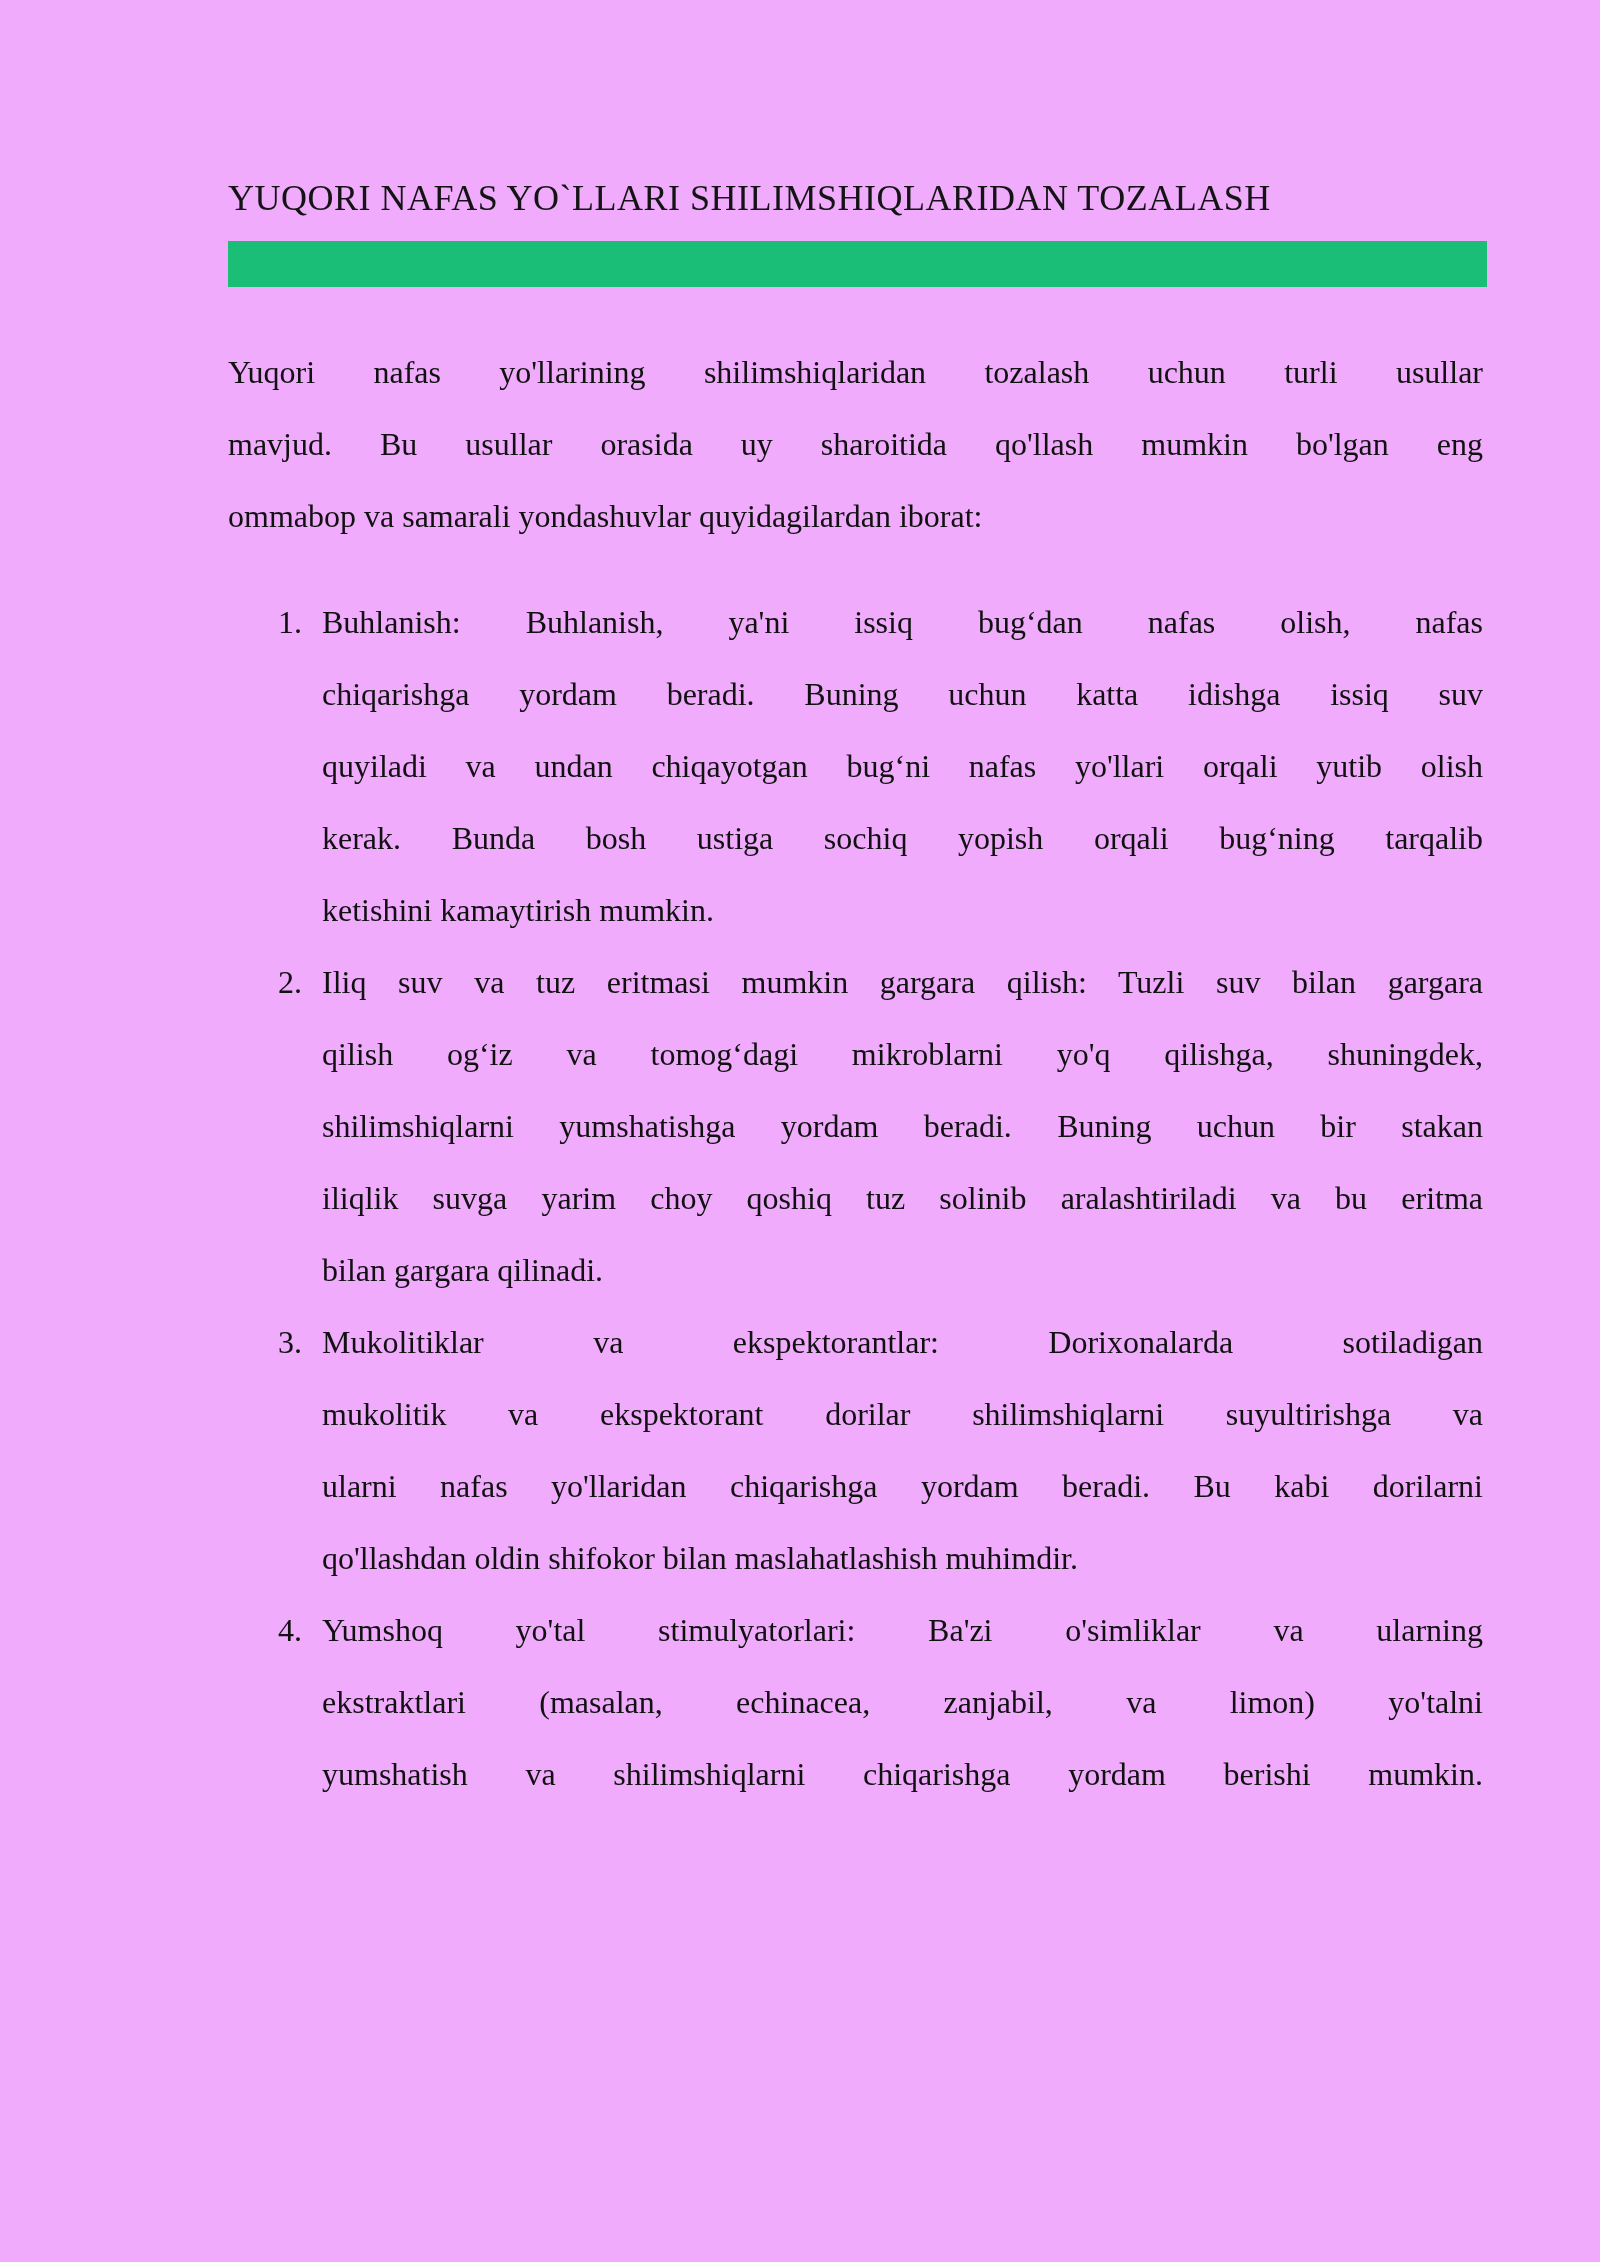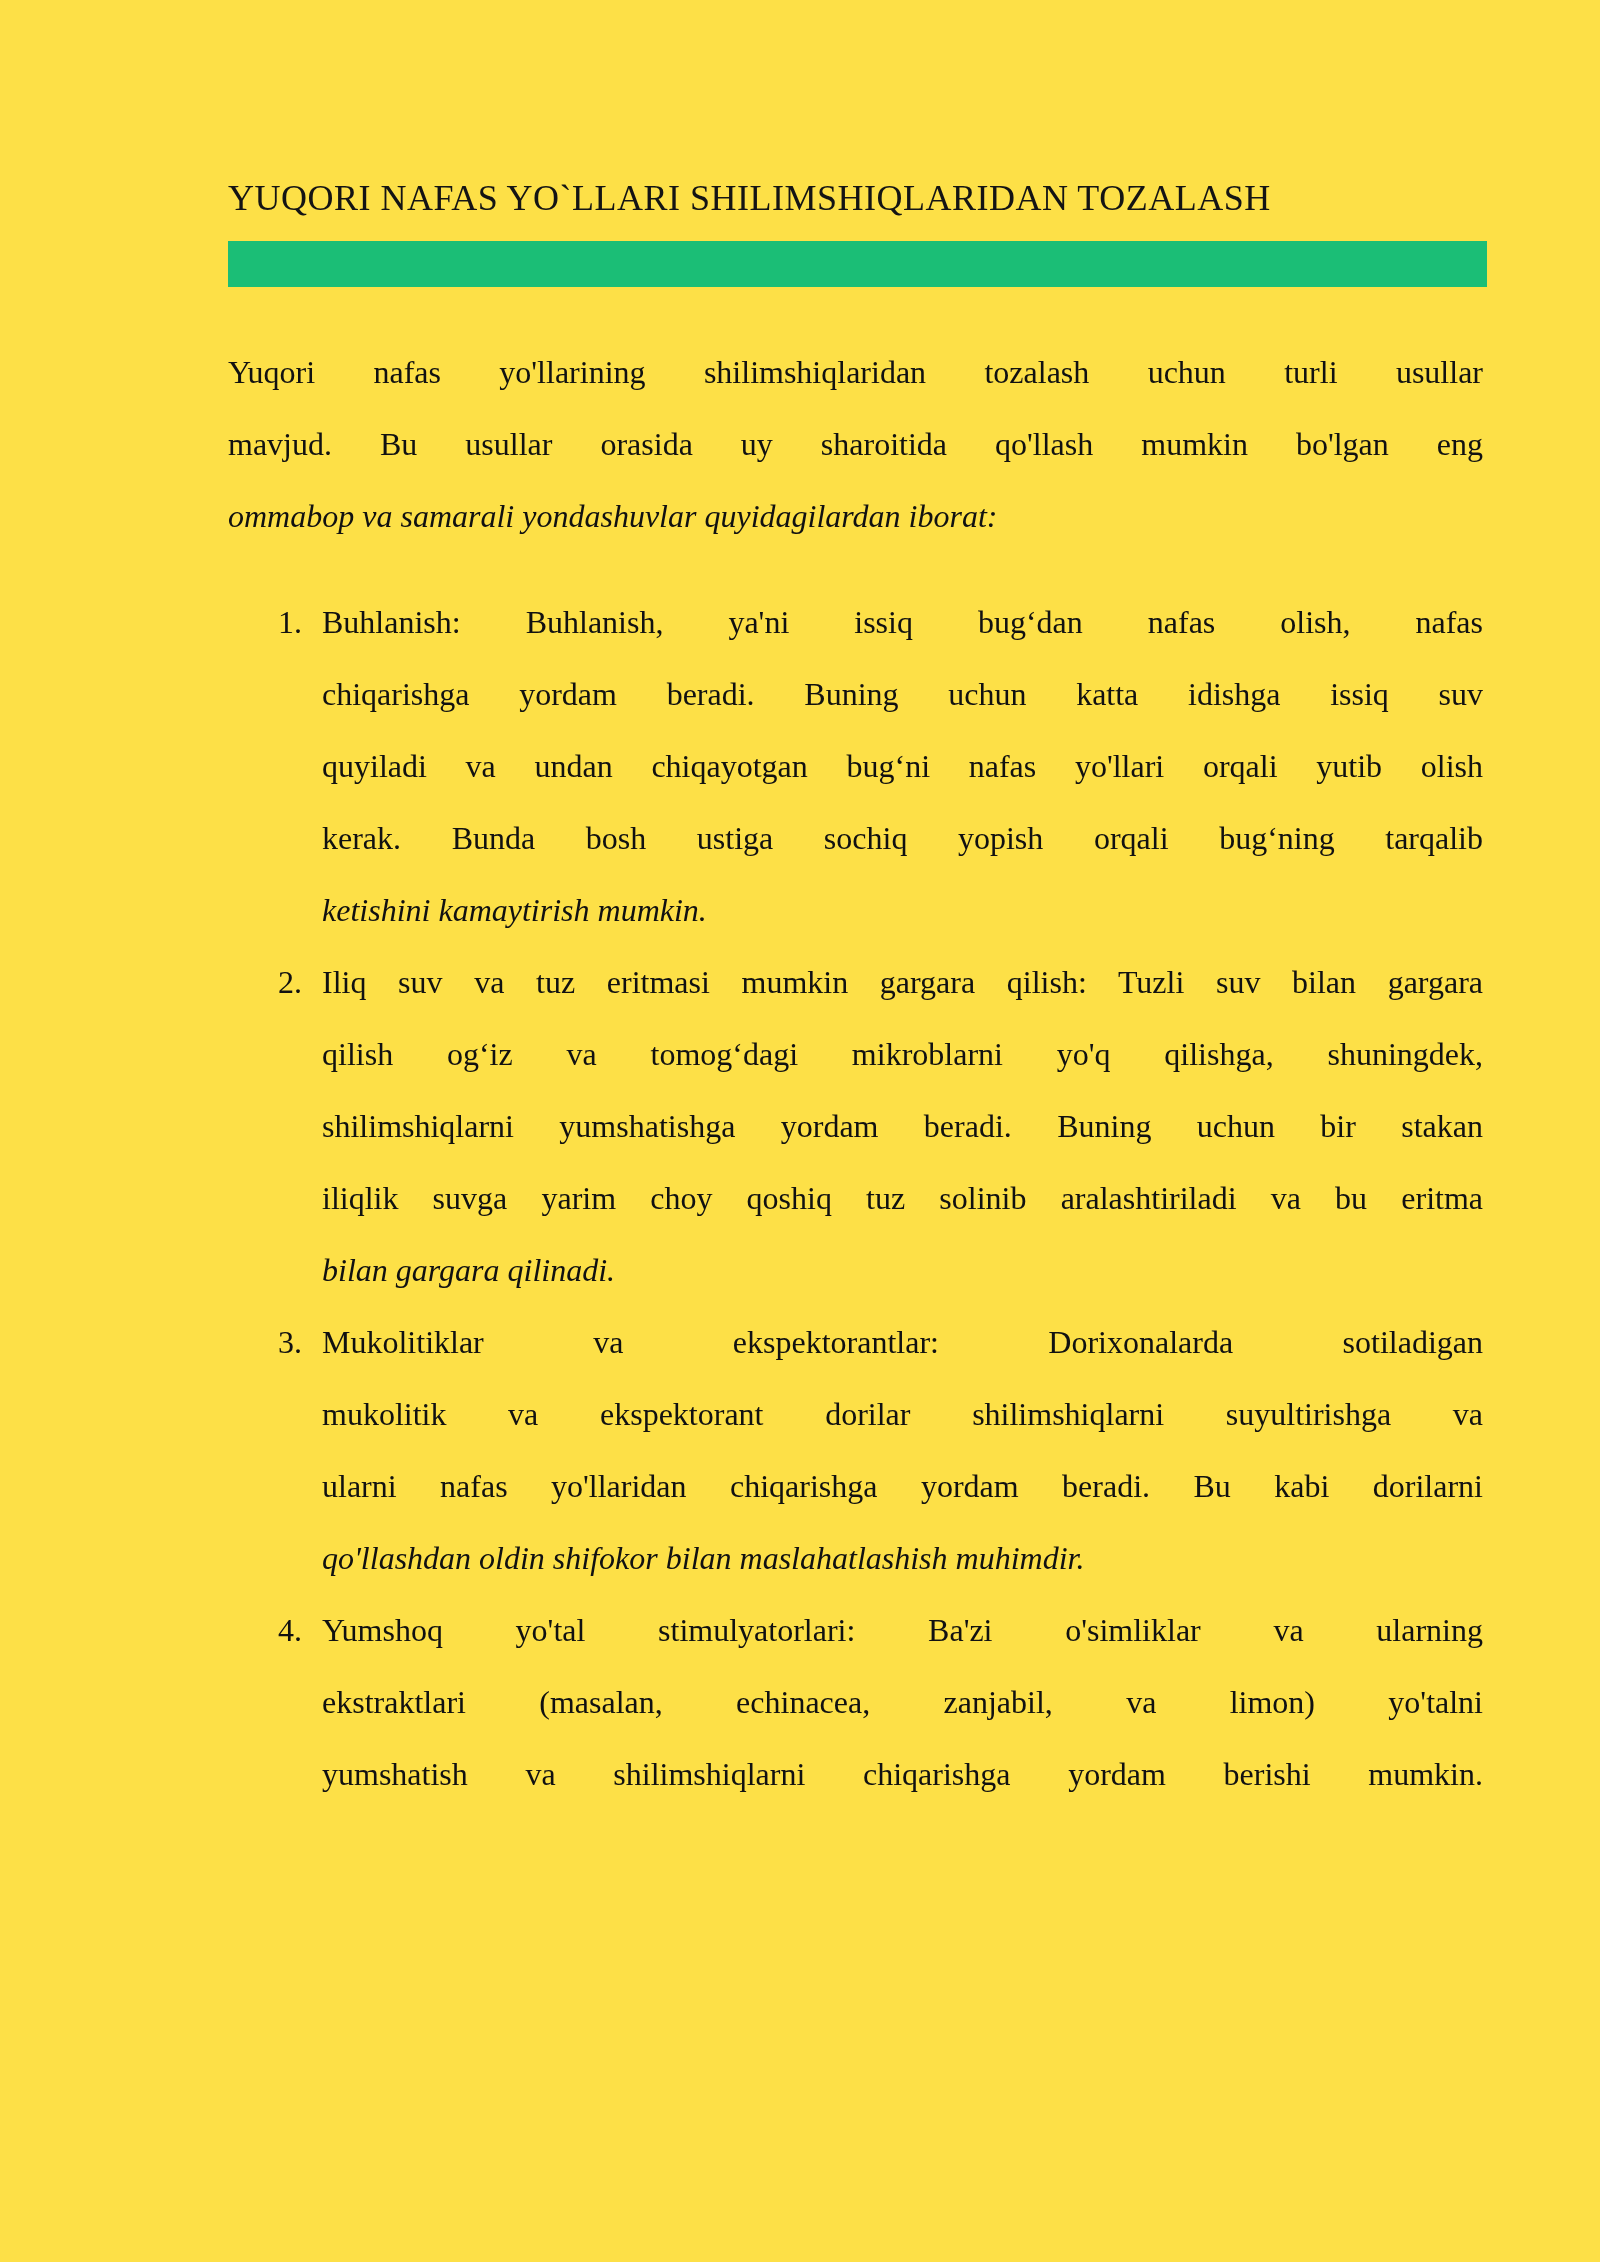--- a/index.html
+++ b/index.html
@@ -1,20 +1,20 @@
 <!DOCTYPE html>
 <html><head>
 <meta charset="utf-8">
 <style>
   html, body { margin: 0; padding: 0; background: #ffffff; }
   .page {
     position: relative;
     width: 1600px;
     height: 2262px;
-    background: #fde047;
+    background: #f0abfc;
     font-family: "Liberation Serif", "DejaVu Serif", serif;
     color: #111111;
     overflow: hidden;
   }
   .doc-title {
     position: absolute;
     left: 228px;
     top: 176px;
     width: 1260px;
     font-size: 36px;
@@ -37,21 +37,21 @@
     top: 336px;
     width: 1255px;
     font-size: 32px;
     line-height: 72px;
   }
   .line {
     text-align: justify;
     text-align-last: justify;
     white-space: normal;
   }
-  .line.last { text-align-last: left; font-style: italic; }
+  .line.last { text-align-last: left; }
   .methods-list { margin-top: 34px; }
   .list-item { position: relative; padding-left: 94px; }
   .list-item .marker {
     position: absolute;
     left: 50px;
     top: 0;
     line-height: 72px;
   }
   .list-item b { font-weight: normal; }
 </style>

